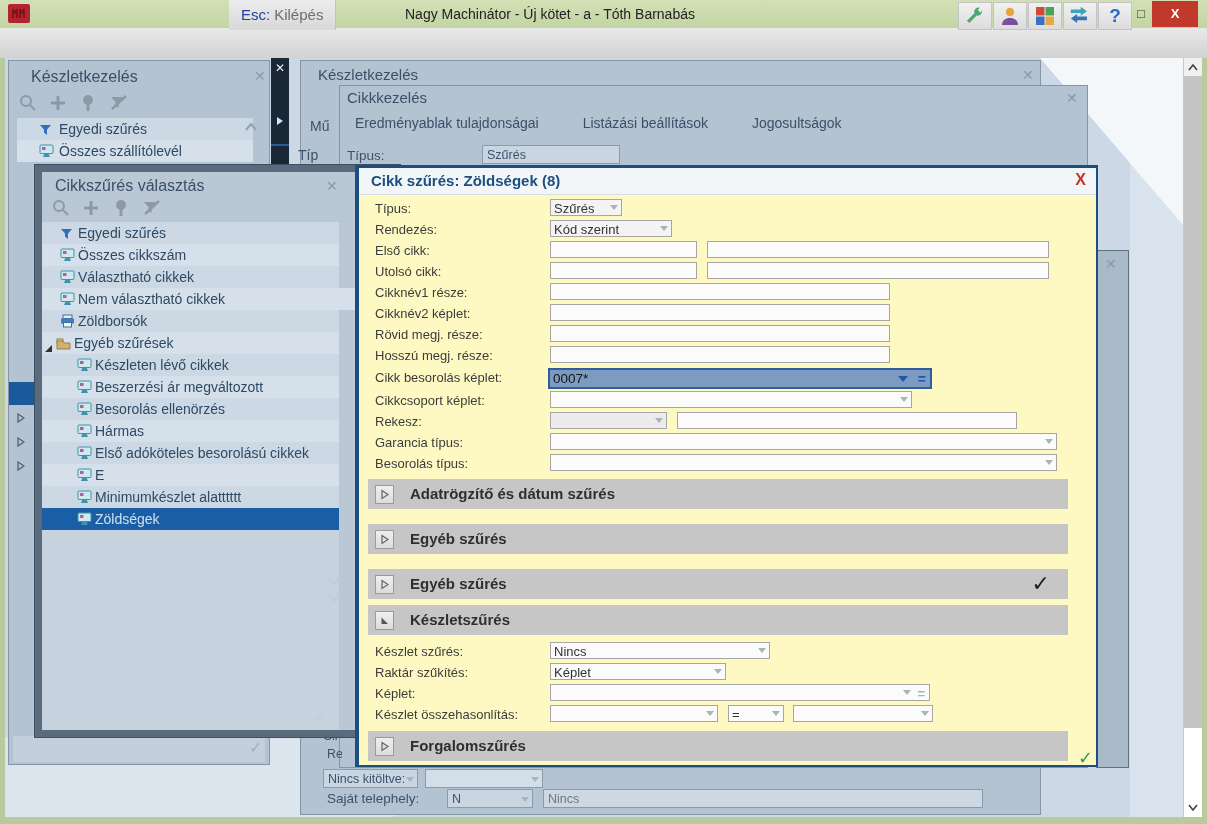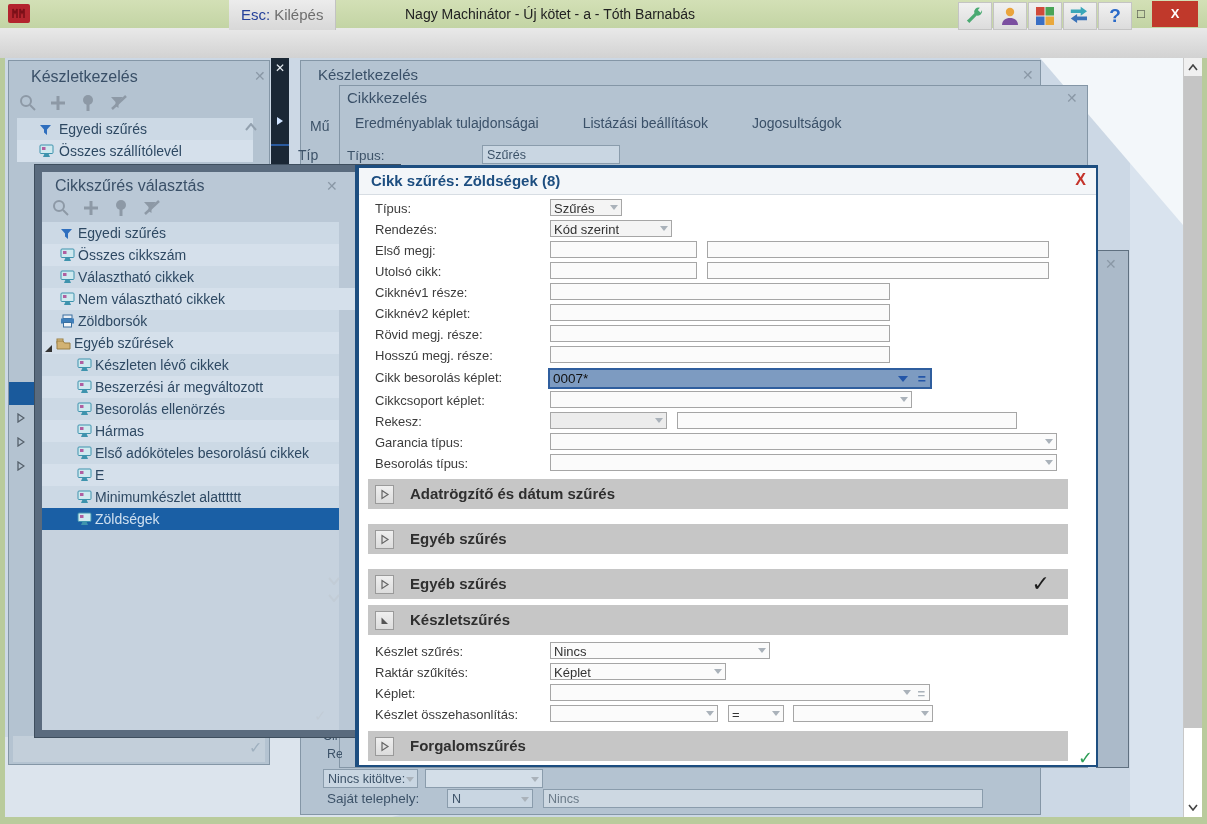--- a/index.html
+++ b/index.html
@@ -40,21 +40,21 @@
   .rowbg0{background:#ccd9e5;} .rowbg1{background:#d5e0eb;}
   .rowsel{background:#1a5fa5;} .rowsel .txt{color:#cfe0f0;}
   .icn{position:absolute;top:4px;}
   
   .cframe{border:7px solid #5a6b7e;outline:1px solid #3e4e5e;background:#bac8d6;box-sizing:border-box;}
   
   .tabs{display:flex;gap:28px;align-items:flex-end;font-size:14px;color:#3a5068;white-space:nowrap;}
   .tab{padding:5px 8px;}
   .tab.active{background:#c3d1dd;border:1px solid #8a9cac;border-bottom:none;}
   
-  .dialog{left:355px;top:165px;width:743px;height:602px;background:#ffffff;border:2px solid #1d4e80;
+  .dialog{left:355px;top:165px;width:743px;height:602px;background:#fef9c3;border:2px solid #1d4e80;
           border-left-width:4px;border-top-width:3px;box-sizing:border-box;}
   .dhead{position:absolute;left:0;top:0;right:0;height:26px;background:#f3f6f9;border-bottom:1px solid #d7dde3;}
   .dtitle{position:absolute;left:12px;top:4px;font-size:15px;font-weight:bold;color:#1d4e80;}
   .dx{position:absolute;right:10px;top:3px;color:#c4332b;font-size:16px;font-weight:bold;}
   .dlab{position:absolute;left:16px;font-size:13px;color:#3c3c3c;white-space:nowrap;}
   .fld{position:absolute;height:17px;border:1px solid #a6a6a6;background:#fbfbfb;box-sizing:border-box;font-size:13px;color:#333;
        padding:1px 3px;white-space:nowrap;overflow:hidden;}
   .dd{padding-right:16px;}
   .dd .arr,.arr-abs{position:absolute;right:3px;top:5px;width:0;height:0;border-left:4px solid transparent;border-right:4px solid transparent;
        border-top:5px solid #aab2ba;}
@@ -374,21 +374,21 @@
     <div class="dhead"></div>
     <div class="dtitle">Cikk szűrés: Zöldségek (8)</div>
     <div class="dx">X</div>
 
     <div class="dlab" style="top:33px;">Típus:</div>
     <div class="fld dd" style="left:191px;top:31px;width:72px;background:#f4f4f4;"><span>Szűrés</span><span class="arr"></span></div>
 
     <div class="dlab" style="top:54px;">Rendezés:</div>
     <div class="fld dd" style="left:191px;top:52px;width:122px;background:#f4f4f4;"><span>Kód szerint</span><span class="arr"></span></div>
 
-    <div class="dlab" style="top:75px;">Első megj:</div>
+    <div class="dlab" style="top:75px;">Első cikk:</div>
     <div class="fld" style="left:191px;top:73px;width:147px;"></div>
     <div class="fld" style="left:348px;top:73px;width:342px;"></div>
 
     <div class="dlab" style="top:96px;">Utolsó cikk:</div>
     <div class="fld" style="left:191px;top:94px;width:147px;"></div>
     <div class="fld" style="left:348px;top:94px;width:342px;"></div>
 
     <div class="dlab" style="top:117px;">Cikknév1 része:</div>
     <div class="fld" style="left:191px;top:115px;width:340px;"></div>
 

